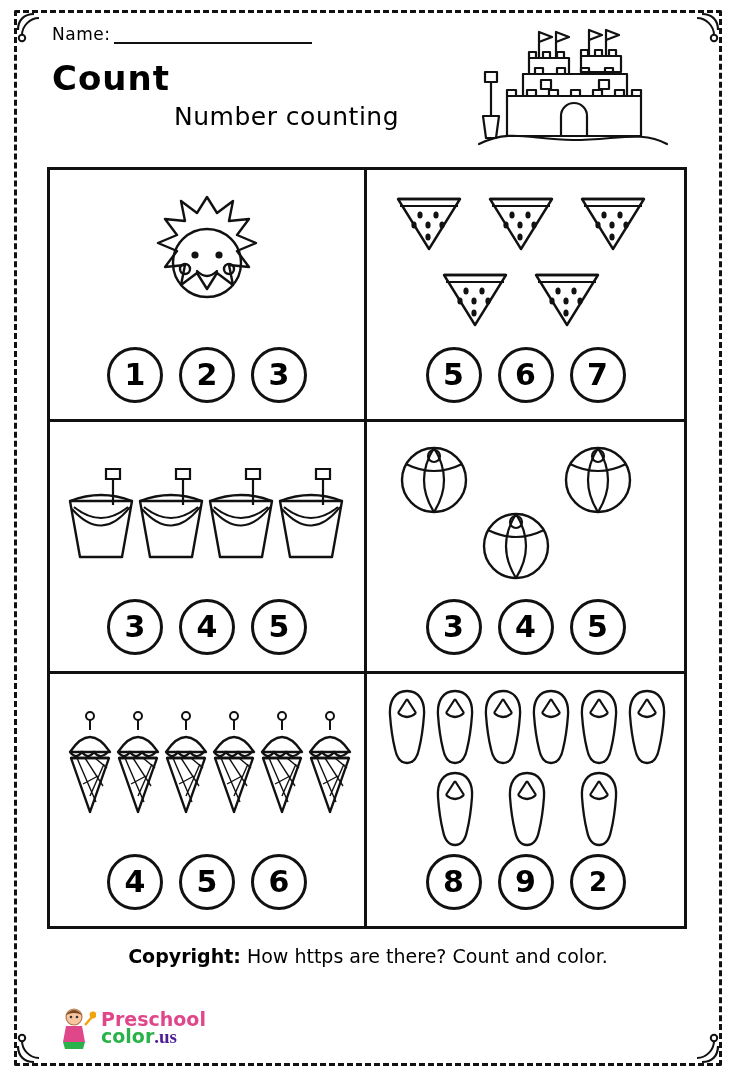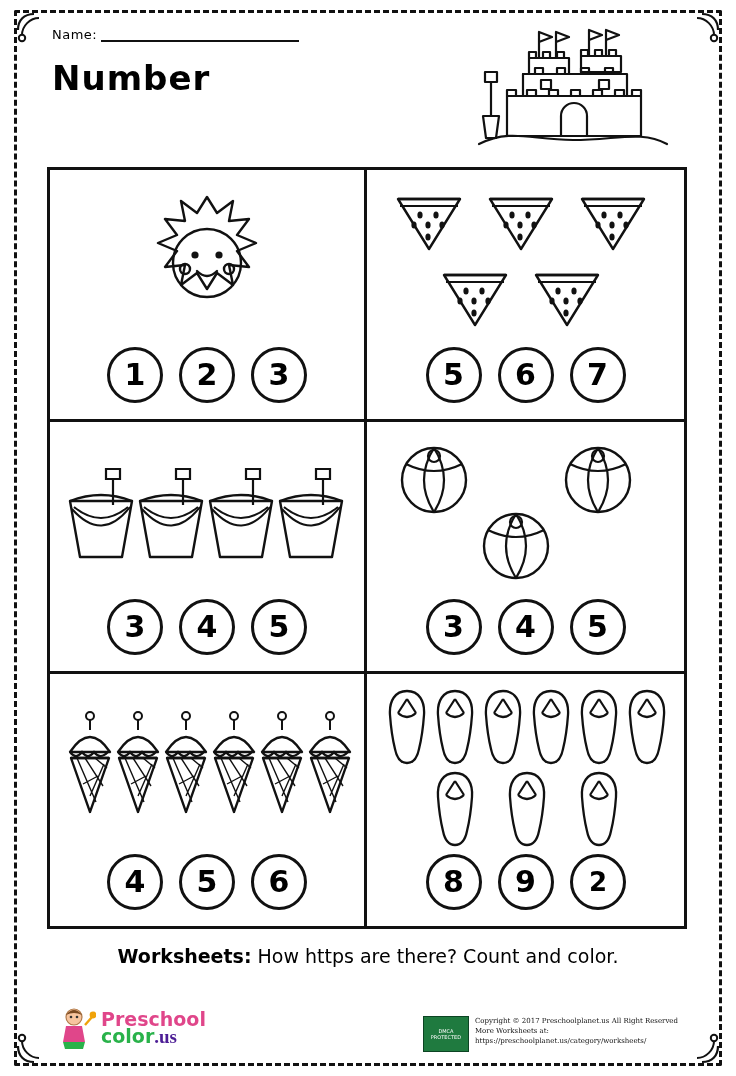--- a/index.html
+++ b/index.html
@@ -49,21 +49,21 @@
   .name-row {
     position: absolute;
     left: 52px;
     top: 24px;
     display: flex;
     align-items: flex-end;
     gap: 4px;
   }
   .name-label {
     font-family: "DejaVu Sans", sans-serif;
-    font-size: 13px;
+    font-size: 17px;
     letter-spacing: 0.5px;
   }
   .name-line {
     width: 198px;
     border-bottom: 2px solid #111;
     height: 16px;
   }
 
   .title {
     position: absolute;
@@ -253,21 +253,22 @@
       <circle cx="6" cy="26" r="3.2" fill="none" stroke="#111" stroke-width="2"></circle>
       <path d="M6 23 C6 14 14 6 23 6" fill="none" stroke="#111" stroke-width="2"></path>
     </svg>
   </div>
 
   <div class="name-row">
     <span class="name-label">Name:</span>
     <span class="name-line"></span>
   </div>
 
-  <div class="title">Number</div>
+  <div class="title">Count</div>
+  <div class="subtitle">Number counting</div>
 
   <div class="castle">
     <svg width="215" height="150" viewBox="0 0 215 150">
       <g fill="none" stroke="#111" stroke-width="2.2" stroke-linejoin="round" stroke-linecap="round">
 
         <path d="M78 16 v26 M78 16 l13 5 -13 5"></path>
         <path d="M95 16 v26 M95 16 l13 5 -13 5"></path>
         <path d="M128 14 v26 M128 14 l13 5 -13 5"></path>
         <path d="M145 14 v26 M145 14 l13 5 -13 5"></path>
 
@@ -451,46 +452,35 @@
       <div class="numbers">
         <div class="num">8</div>
         <div class="num">9</div>
         <div class="num ten">2</div>
       </div>
     </div>
 
   </div>
 
   <div class="directions">
-    <b>Worksheets:</b>
+    <b>Copyright:</b>
     <span>How https are there? Count and color.</span>
   </div>
 
   <div class="logo">
     <svg width="44" height="46" viewBox="0 0 44 46">
       <circle cx="22" cy="12" r="8" fill="#f7c59f" stroke="#b07a4a" stroke-width="1.2"></circle>
       <path d="M14 10 q8 -10 16 0 q-8 -4 -16 0 z" fill="#7a4a22"></path>
       <circle cx="19" cy="12" r="1.3" fill="#333"></circle>
       <circle cx="25" cy="12" r="1.3" fill="#333"></circle>
       <path d="M14 21 h16 l3 16 h-22 z" fill="#e0468a"></path>
       <path d="M11 37 h22 l-2 7 h-18 z" fill="#29b24a"></path>
       <path d="M33 20 l7 -8" stroke="#f0a30a" stroke-width="2.4" fill="none"></path>
       <circle cx="41" cy="10" r="3.4" fill="#f0a30a"></circle>
     </svg>
     <div class="logo-text">
       <span class="l1">Preschool</span>
       <span class="l2"><span>color</span><span class="us">.us</span></span>
     </div>
   </div>
 
-  <div class="copyright">
-    <div class="cr-badge">
-      <span>DMCA</span>
-      <span>PROTECTED</span>
-    </div>
-    <div class="cr-text">
-      <div>Copyright © 2017 Preschoolplanet.us All Right Reserved</div>
-      <div>More Worksheets at:</div>
-      <div>https://preschoolplanet.us/category/worksheets/</div>
-    </div>
-  </div>
 
 </div>
 
 </body></html>

